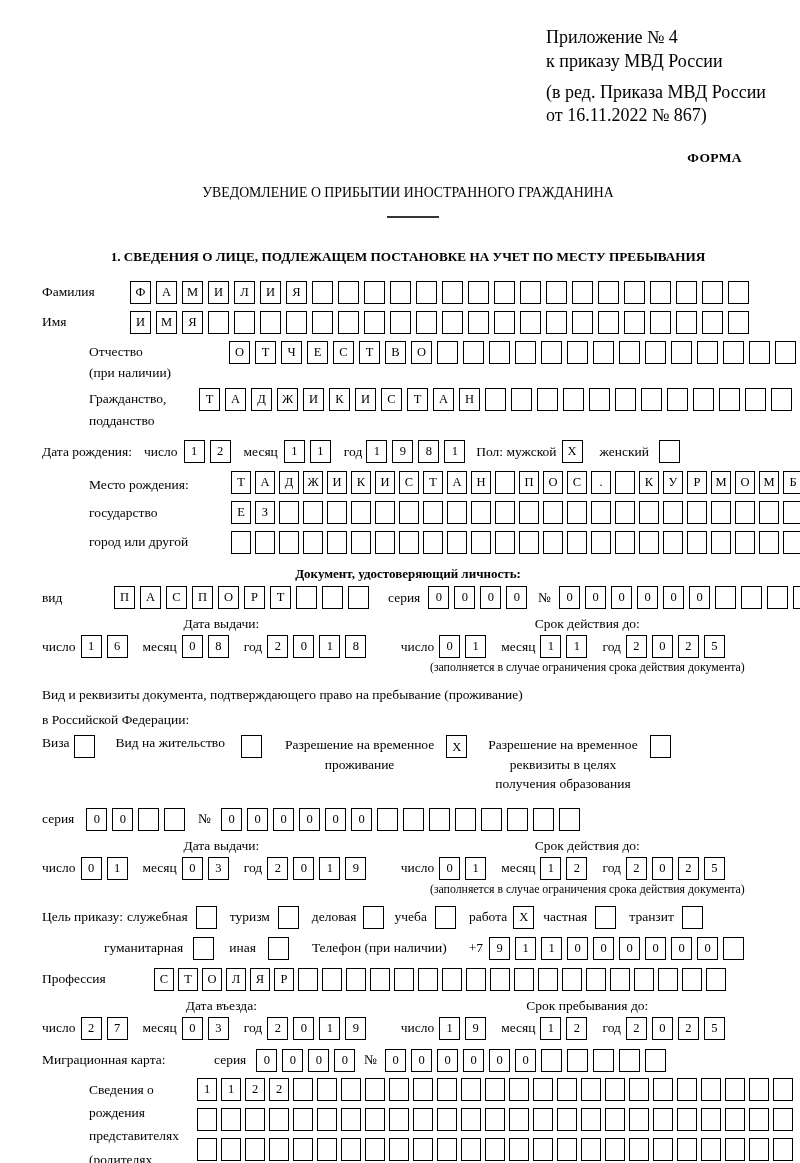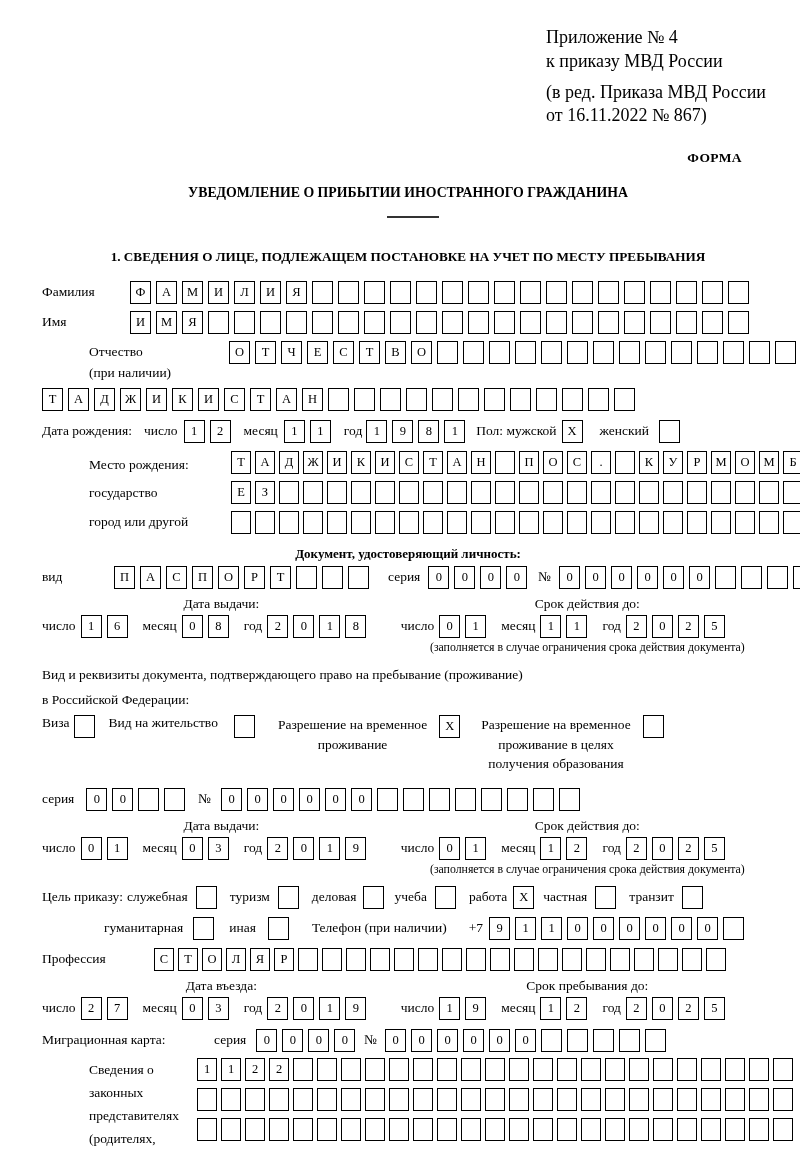--- a/index.html
+++ b/index.html
@@ -2,21 +2,21 @@
 <html><head>
 <meta charset="utf-8">
 <style>
   html,body{margin:0;padding:0;background:#fff;color:#000;}
   body{width:800px;height:1163px;overflow:hidden;
        font-family:"Liberation Serif","DejaVu Serif",serif;font-size:13.5px;}
   .page{padding:26px 26px 10px 42px;}
   .hdr{margin-left:auto;width:228px;line-height:1.32;font-size:18px;}
   .hdr .gap{margin-top:7px;}
   .forma{font-weight:bold;text-align:right;padding-right:32px;margin-top:22px;font-size:13.5px;letter-spacing:.4px;}
-  .title{text-align:center;font-weight:bold;margin-top:16px;line-height:1.55;font-size:13.8px;}
+  .title{text-align:center;font-weight:normal;margin-top:16px;line-height:1.55;font-size:13.8px;}
   .blank{display:inline-block;width:52px;border-bottom:2px solid #333;height:.9em;margin-left:10px;}
   .sec{font-weight:bold;text-align:center;margin-top:24px;font-size:13.2px;}
   .row{display:flex;align-items:center;margin-top:7px;}
   .top{align-items:flex-start;}
   .lbl{flex:none;}
   .cells{display:inline-flex;flex:none;flex-wrap:nowrap;}
   .cell{box-sizing:border-box;flex:none;width:21px;height:23px;border:1.6px solid #000;
         margin-right:5px;display:inline-flex;align-items:center;justify-content:center;
         font-size:12.5px;line-height:1;background:#fff;}
   .tight .cell{width:20px;margin-right:4px;}
@@ -142,20 +142,24 @@
         <span class="cell"></span>
         <span class="cell"></span>
         <span class="cell"></span>
         <span class="cell"></span>
         <span class="cell"></span>
         <span class="cell"></span>
       </span>
   </div>
 
   <div class="row top" style="margin-top:4px">
+    <span class="lblcol" style="width:110px">
+      <div>Гражданство,</div>
+      <div>подданство</div>
+    </span>
     <span class="cells">
         <span class="cell">Т</span>
         <span class="cell">А</span>
         <span class="cell">Д</span>
         <span class="cell">Ж</span>
         <span class="cell">И</span>
         <span class="cell">К</span>
         <span class="cell">И</span>
         <span class="cell">С</span>
         <span class="cell">Т</span>
@@ -379,34 +383,34 @@
   </div>
 
   <div class="pline">Вид и реквизиты документа, подтверждающего право на пребывание (проживание)</div>
   <div class="pline" style="margin-top:5px">в Российской Федерации:</div>
 
   <div class="row top" style="margin-top:6px">
     <span class="lbl">Виза</span>
     <span class="cells" style="margin-left:4px">
         <span class="cell"></span>
       </span>
-    <span class="lbl" style="margin-left:9px">Вид на жительство</span>
+    <span class="lbl" style="margin-left:16px">Вид на жительство</span>
     <span class="cells" style="margin-left:16px">
         <span class="cell"></span>
       </span>
     <span class="ctr" style="margin-left:18px">
       <div>Разрешение на временное</div>
       <div>проживание</div>
     </span>
     <span class="cells" style="margin-left:12px">
         <span class="cell">X</span>
       </span>
     <span class="ctr" style="margin-left:16px">
       <div>Разрешение на временное</div>
-      <div>проживание в целях</div>
+      <div>реквизиты в целях</div>
       <div>получения образования</div>
     </span>
     <span class="cells" style="margin-left:12px">
         <span class="cell"></span>
       </span>
   </div>
 
   <div class="row" style="margin-top:14px">
     <span class="lbl" style="margin-right:12px">серия</span>
     <span class="cells">
@@ -637,21 +641,21 @@
         <span class="cell"></span>
         <span class="cell"></span>
         <span class="cell"></span>
         <span class="cell"></span>
       </span>
   </div>
 
   <div class="row top stack3" style="margin-top:6px">
     <span class="lblcol" style="width:108px;line-height:1.72">
       <div>Сведения о</div>
-      <div>законных</div>
+      <div>рождения</div>
       <div>представителях</div>
       <div>(родителях,</div>
 
     </span>
     <span>
       <div class="cells tight">
           <span class="cell">1</span>
           <span class="cell">1</span>
           <span class="cell">2</span>
           <span class="cell">2</span>

